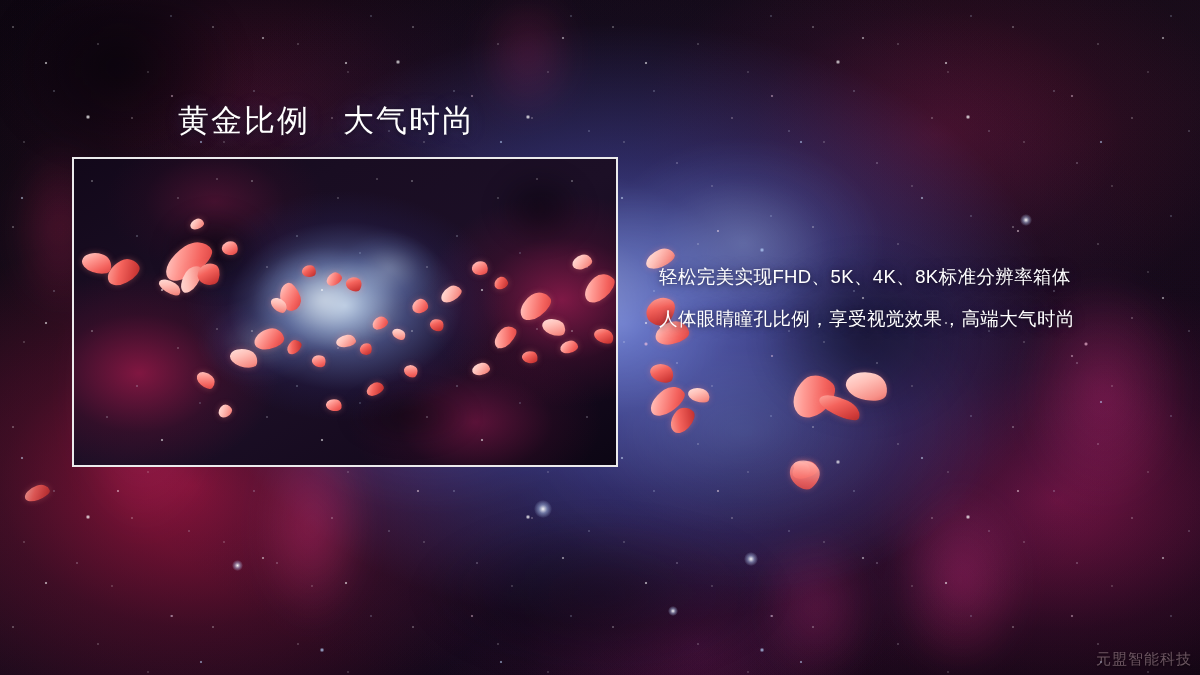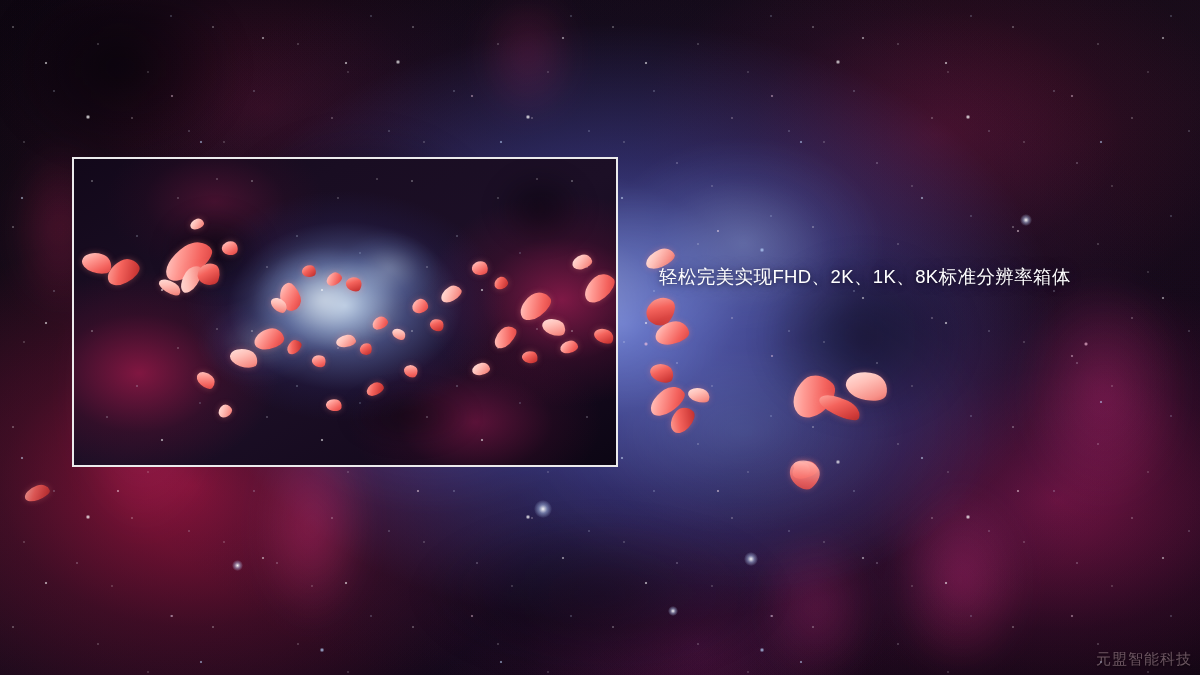--- a/index.html
+++ b/index.html
@@ -254,20 +254,21 @@
   <div class="petal pale" style="left:688px;top:388px;width:22px;height:14px;transform:rotate(18deg);"></div>
   <div class="petal deep" style="left:668px;top:410px;width:28px;height:20px;transform:rotate(-48deg);"></div>
   <div class="petal" style="left:790px;top:378px;width:46px;height:36px;transform:rotate(-42deg);"></div>
   <div class="petal pale" style="left:846px;top:372px;width:42px;height:28px;transform:rotate(16deg);"></div>
   <div class="petal deep" style="left:818px;top:398px;width:44px;height:18px;transform:rotate(26deg);"></div>
   <div class="petal" style="left:792px;top:462px;width:26px;height:16px;transform:rotate(-14deg);"></div>
   <div class="petal pale" style="left:793px;top:462px;width:18px;height:12px;transform:rotate(34deg);"></div>
   <div class="petal" style="left:790px;top:460px;width:30px;height:28px;transform:rotate(52deg);opacity:0.9;"></div>
   <div class="petal deep" style="left:24px;top:486px;width:26px;height:14px;transform:rotate(-20deg);opacity:0.85;"></div>
 
+  <div id="title">黄金比例　大气时尚</div>
 
   <div id="frame">
     <div class="inner-layer inner-base"></div>
     <div class="inner-layer inner-core"></div>
     <div class="inner-layer inner-dust"></div>
     <div class="inner-layer inner-stars"></div>
 
     <div class="petal" style="left:88px;top:88px;width:52px;height:28px;transform:rotate(-34deg);"></div>
     <div class="petal pale" style="left:102px;top:112px;width:30px;height:16px;transform:rotate(-56deg);"></div>
     <div class="petal deep" style="left:124px;top:104px;width:22px;height:22px;transform:rotate(20deg);"></div>
@@ -304,18 +305,19 @@
     <div class="petal" style="left:122px;top:214px;width:20px;height:14px;transform:rotate(42deg);"></div>
     <div class="petal deep" style="left:32px;top:102px;width:34px;height:22px;transform:rotate(-28deg);"></div>
     <div class="petal" style="left:8px;top:94px;width:30px;height:20px;transform:rotate(18deg);"></div>
     <div class="petal pale" style="left:498px;top:96px;width:20px;height:14px;transform:rotate(-16deg);"></div>
     <div class="petal" style="left:508px;top:118px;width:34px;height:22px;transform:rotate(-40deg);"></div>
     <div class="petal deep" style="left:520px;top:170px;width:20px;height:14px;transform:rotate(26deg);"></div>
     <div class="petal" style="left:486px;top:182px;width:18px;height:12px;transform:rotate(-12deg);"></div>
   </div>
 
   <div id="body-text">
-    <span class="line">轻松完美实现FHD、2K、1K、8K标准分辨率箱体</span>
+    <span class="line">轻松完美实现FHD、5K、4K、8K标准分辨率箱体</span>
+    <span class="line">人体眼睛瞳孔比例，享受视觉效果，高端大气时尚</span>
   </div>
 
   <div id="watermark">元盟智能科技</div>
 
 </div>
 
 </body></html>

